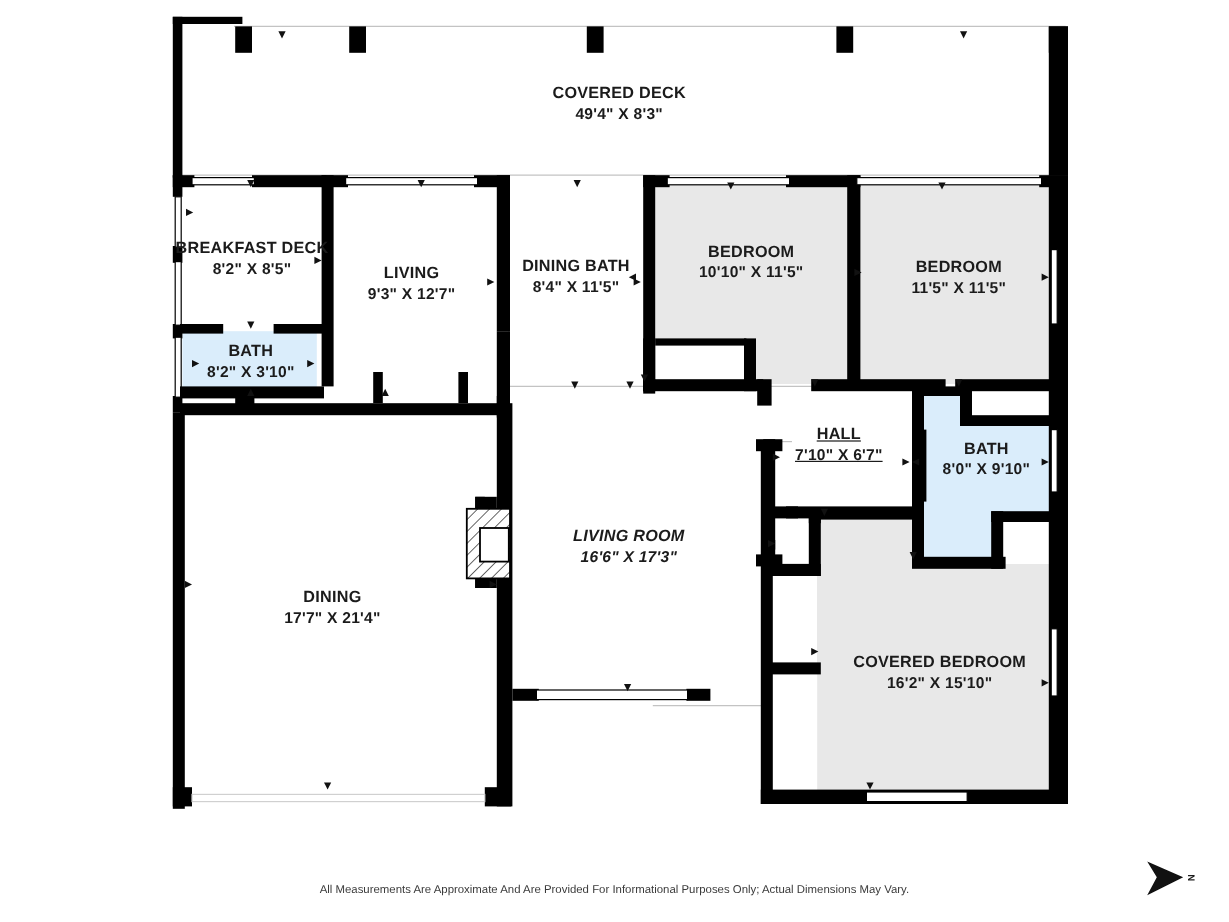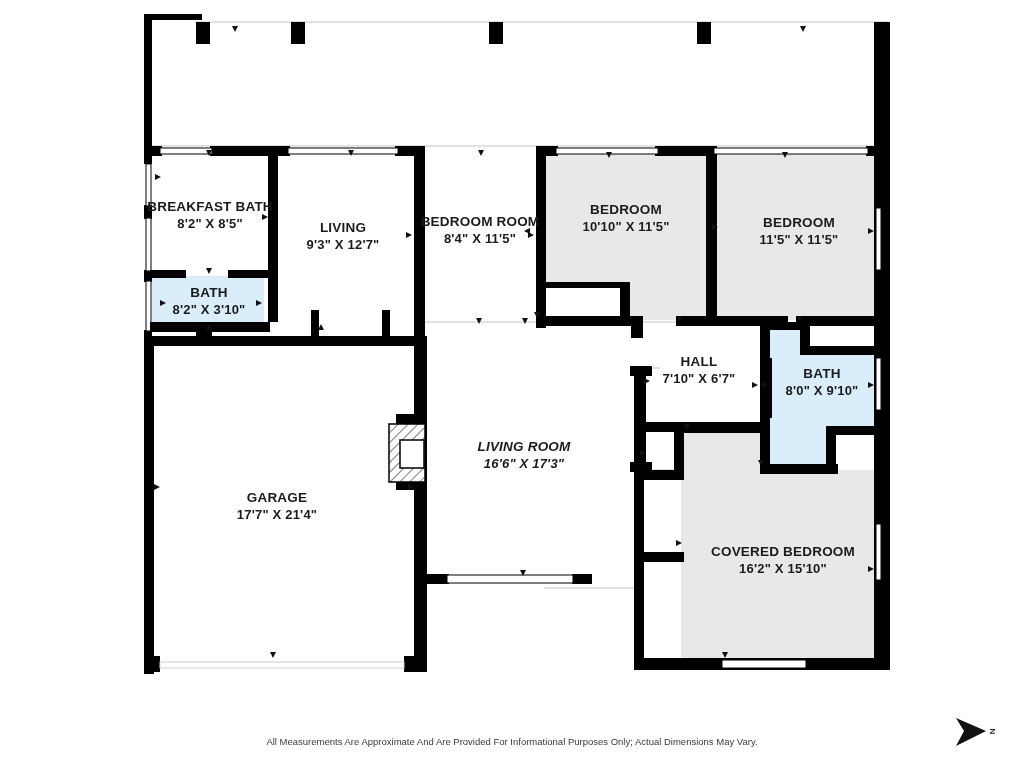--- a/index.html
+++ b/index.html
@@ -242,68 +242,72 @@
       <polygon points="868,566 868,572 874,569"></polygon>
       <polygon points="722,652 728,652 725,658"></polygon>
       <polygon points="522,318 528,318 525,324"></polygon>
       <polygon points="684,424 690,424 687,430"></polygon>
       <polygon points="758,460 764,460 761,466"></polygon>
     </g>
 
   </svg>
   </div>
 
+  <div class="room-label" style="left:516px;top:86px;">
+    <div class="room-name">COVERED DECK</div>
+    <div class="room-dims">49'4" X 8'3"</div>
+  </div>
 
   <div class="room-label" style="left:210px;top:215px;">
-    <div class="room-name">BREAKFAST BATH</div>
+    <div class="room-name">BREAKFAST DECK</div>
     <div class="room-dims">8'2" X 8'5"</div>
   </div>
 
   <div class="room-label" style="left:343px;top:236px;">
     <div class="room-name">LIVING</div>
     <div class="room-dims">9'3" X 12'7"</div>
   </div>
 
   <div class="room-label" style="left:480px;top:230px;">
-    <div class="room-name">BEDROOM ROOM</div>
+    <div class="room-name">DINING BATH</div>
     <div class="room-dims">8'4" X 11'5"</div>
   </div>
 
   <div class="room-label" style="left:626px;top:218px;">
     <div class="room-name">BEDROOM</div>
     <div class="room-dims">10'10" X 11'5"</div>
   </div>
 
   <div class="room-label" style="left:799px;top:231px;">
     <div class="room-name">BEDROOM</div>
     <div class="room-dims">11'5" X 11'5"</div>
   </div>
 
   <div class="room-label" style="left:209px;top:301px;">
     <div class="room-name">BATH</div>
     <div class="room-dims">8'2" X 3'10"</div>
   </div>
 
-  <div class="room-label" style="left:699px;top:370px;">
+  <div class="room-label" style="left:699px;top:370px;text-decoration:underline;">
     <div class="room-name">HALL</div>
     <div class="room-dims">7'10" X 6'7"</div>
   </div>
 
   <div class="room-label" style="left:822px;top:382px;">
     <div class="room-name">BATH</div>
     <div class="room-dims">8'0" X 9'10"</div>
   </div>
 
   <div class="room-label" style="left:524px;top:455px;font-style:italic;">
     <div class="room-name">LIVING ROOM</div>
     <div class="room-dims">16'6" X 17'3"</div>
   </div>
 
   <div class="room-label" style="left:277px;top:506px;">
-    <div class="room-name">GARAGE</div>
+    <div class="room-name">DINING</div>
     <div class="room-dims">17'7" X 21'4"</div>
   </div>
 
   <div class="room-label" style="left:783px;top:560px;">
     <div class="room-name">COVERED BEDROOM</div>
     <div class="room-dims">16'2" X 15'10"</div>
   </div>
 
   <div class="footer" style="top:736px;">All Measurements Are Approximate And Are Provided For Informational Purposes Only; Actual Dimensions May Vary.</div>
 

